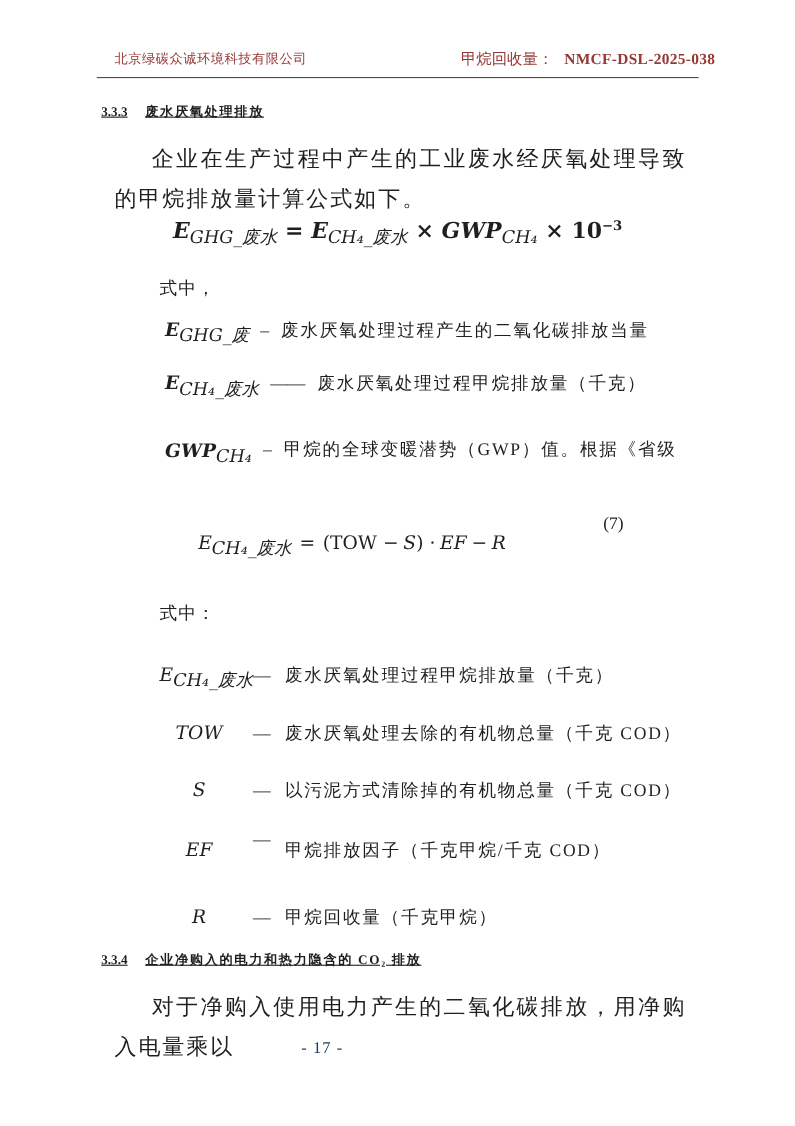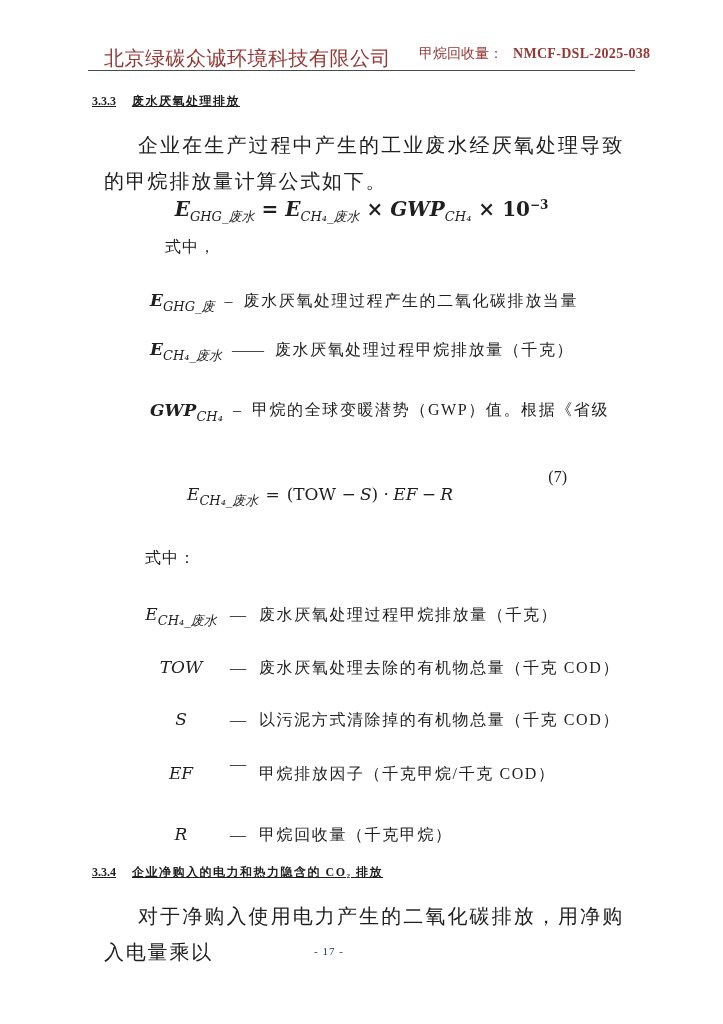--- a/index.html
+++ b/index.html
@@ -5,21 +5,21 @@
   html,body { margin:0; padding:0; background:#ffffff; }
   .page {
     position:relative; width:723px; height:1024px; margin:0 auto;
     background:#ffffff; overflow:hidden;
     font-family:"Liberation Serif","DejaVu Serif",serif;
     color:#1f1f1f;
   }
   
   .hdr-left {
     position:absolute; top:45px; left:104px;
-    font-size:20px; letter-spacing:0.5px; color:#953734;
+    font-size:12px; letter-spacing:0.5px; color:#953734;
   }
   .hdr-right {
     position:absolute; top:45px; left:419px; color:#953734; font-size:14px;
     white-space:nowrap;
   }
   .hdr-right .num { font-weight:600; letter-spacing:0.3px; margin-left:10px; }
   .hdr-rule {
     position:absolute; top:70px; left:88px; width:547px; height:0;
     border-top:1.5px solid #4a4a4a;
   }
@@ -31,29 +31,29 @@
   .h334 { top:864px; }
   
   .para {
     position:absolute; left:104px; width:520px;
     font-size:20px; line-height:36px; letter-spacing:1.8px;
     text-align:justify; text-indent:34px;
   }
   .p333 { top:127px; }
   .p334 { top:898px; }
   .where { position:absolute; left:145px; font-size:16px; letter-spacing:1px; }
-  .w1 { top:237px;margin-left:20px; }
+  .w1 { top:252px; }
   .w2 { top:548px; }
   
   .mi { font-family:"DejaVu Serif","Liberation Serif",serif; font-style:italic; }
   .mr { font-family:"DejaVu Serif","Liberation Serif",serif; font-style:normal; }
   .b  { font-weight:600; }
   sub.msub {
     font-family:"DejaVu Serif","Liberation Serif",serif; font-style:italic;
-    font-size:13px; vertical-align:-5px; letter-spacing:0; line-height:0;
+    font-size:16px; vertical-align:-5px; letter-spacing:0; line-height:0;
   }
   sup.msup {
     font-family:"DejaVu Serif","Liberation Serif",serif;
     font-size:12px; vertical-align:7px; letter-spacing:0; line-height:0;
   }
   .op { margin:0 7px; font-family:"DejaVu Serif",serif; }
   .formula1 {
     position:absolute; top:197px; left:0; width:723px; text-align:center;
     font-size:20px;
   }
@@ -77,21 +77,21 @@
   .d2row .dash.raised { position:relative; top:-10px; }
   .d2row .txt { letter-spacing:1.6px; white-space:nowrap; }
   .d2r1 { top:604px; }
   .d2r2 { top:657px; }
   .d2r3 { top:709px; }
   .d2r4 { top:763px; }
   .d2r5 { top:824px; }
   
   .footer {
     position:absolute; top:945px; left:0; width:586px; text-align:center;
-    font-size:11px; color:#1f3864; letter-spacing:1px;padding-left:36px;
+    font-size:15px; color:#1f3864; letter-spacing:1px;
   }
 </style>
 </head>
 <body>
 
 <div class="page">
 
   <div class="hdr-left">北京绿碳众诚环境科技有限公司</div>
   <div class="hdr-right">
     <span>甲烷回收量：</span><span class="num">NMCF-DSL-2025-038</span>

